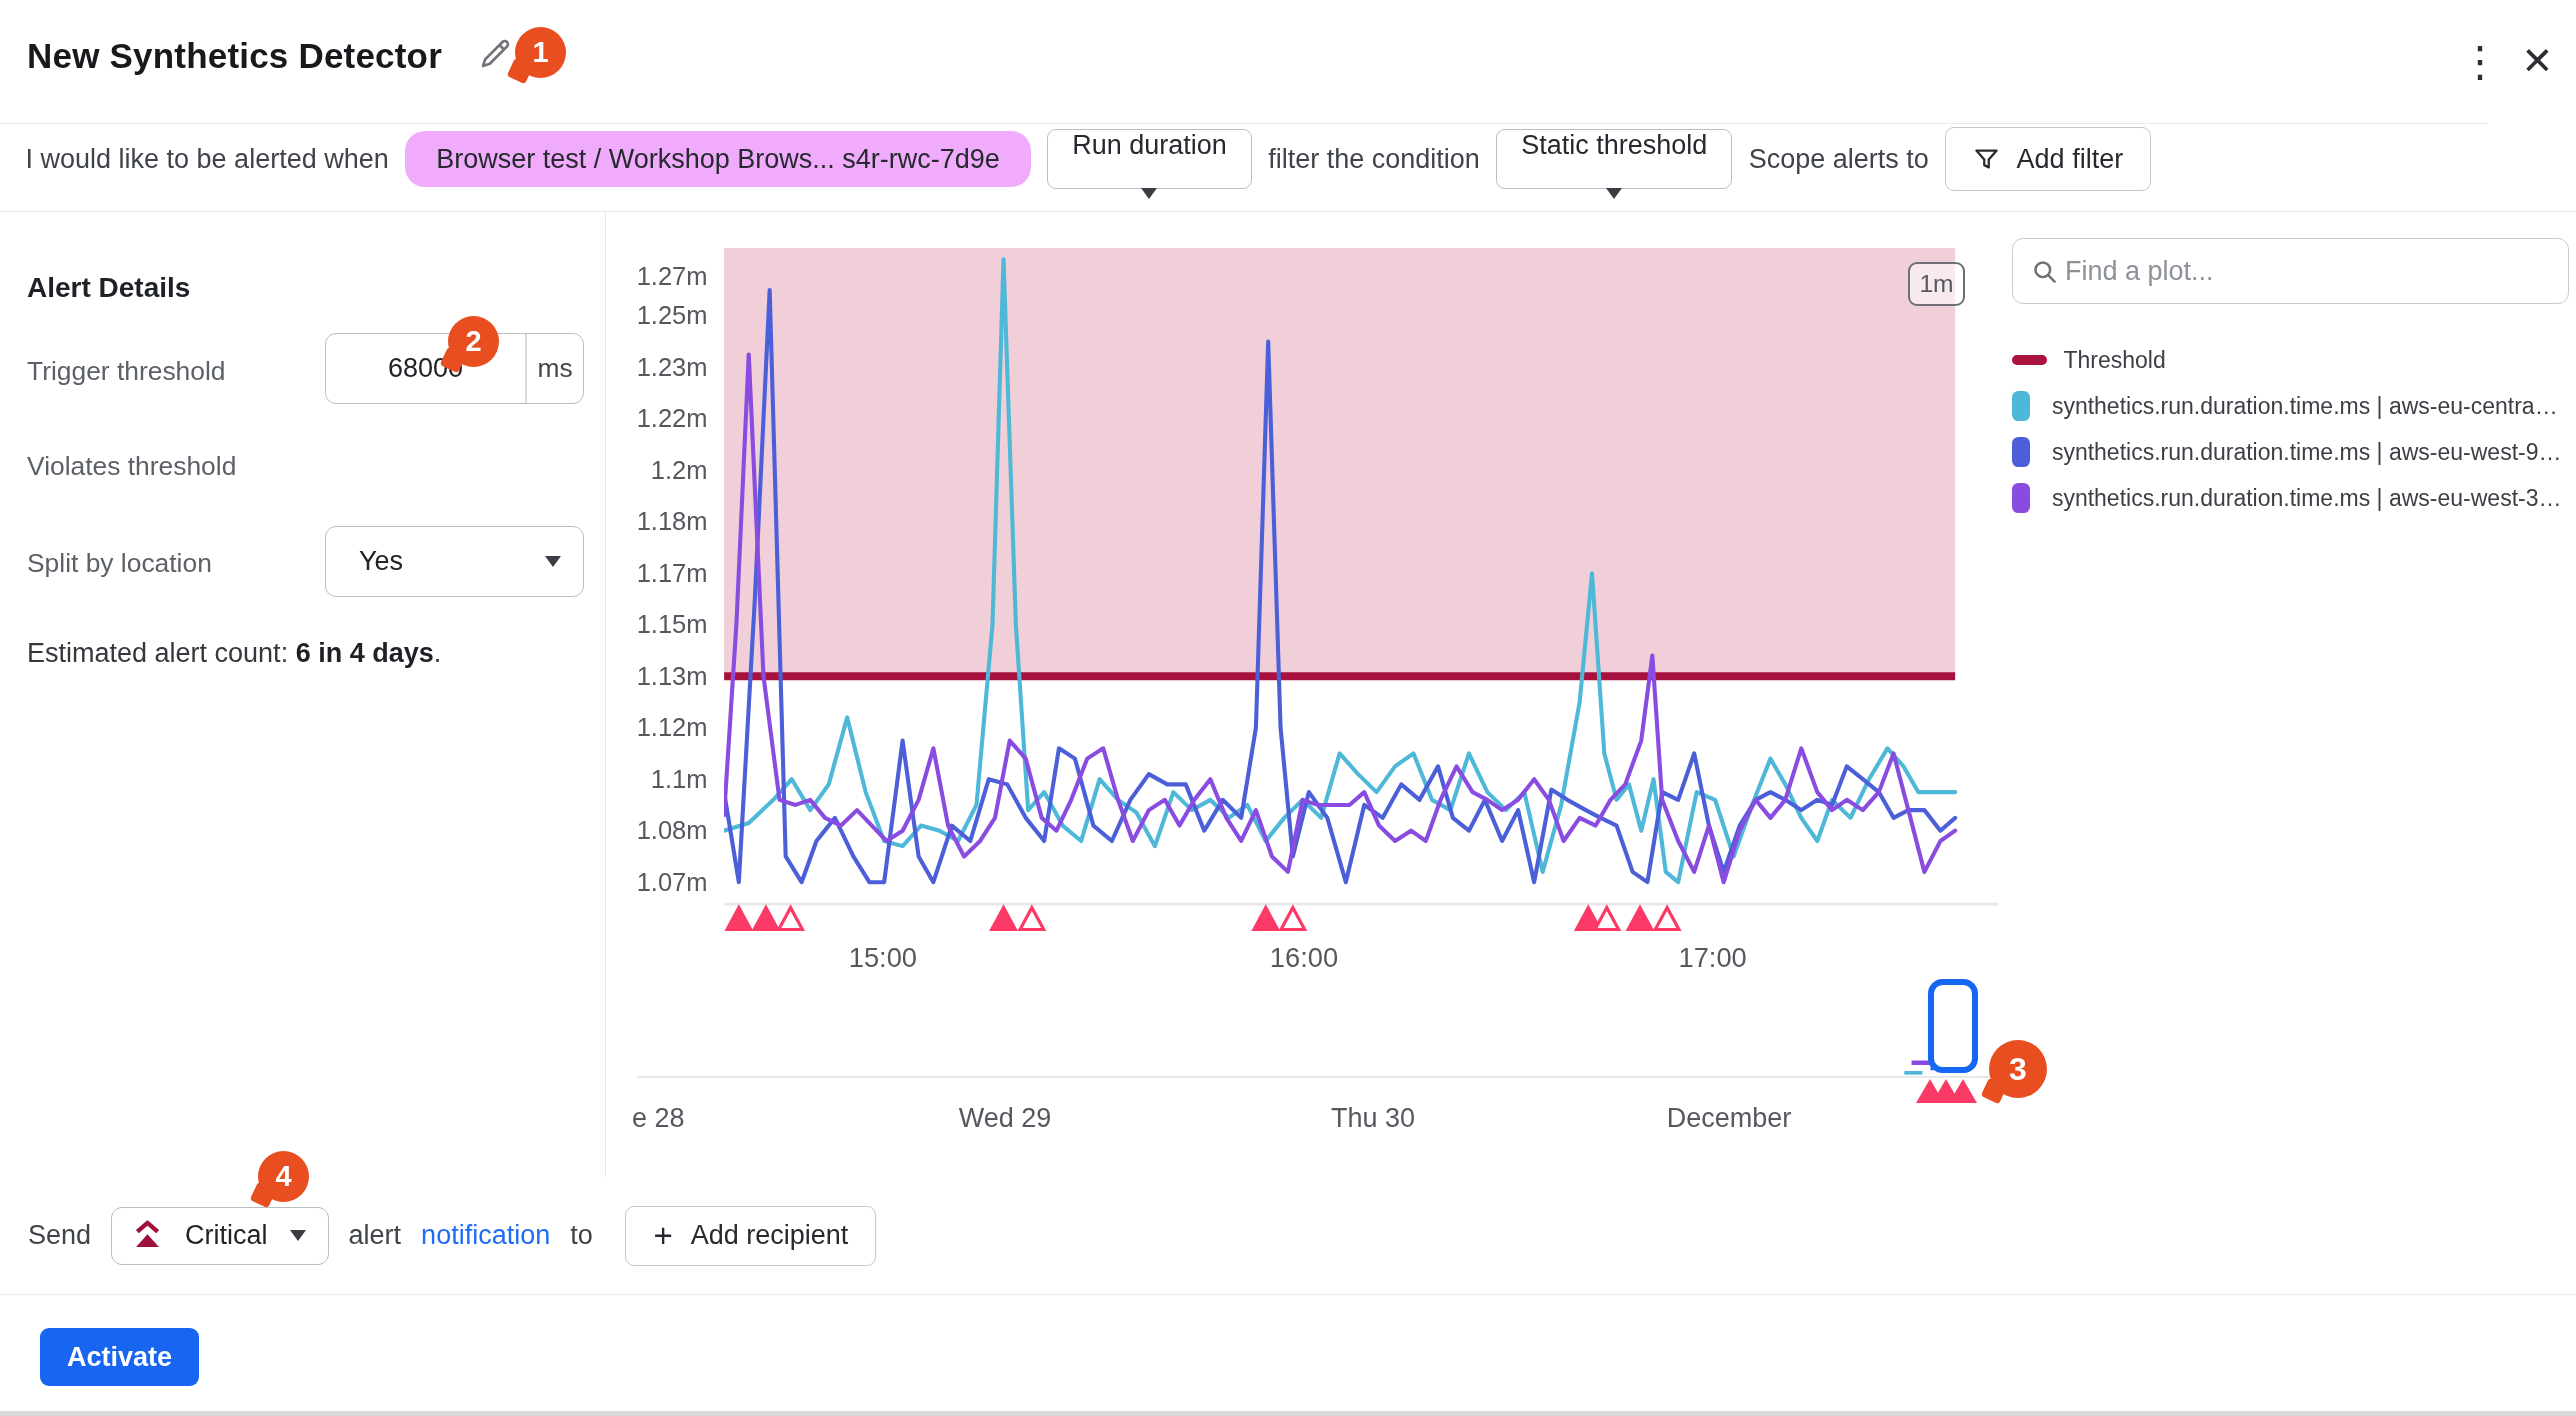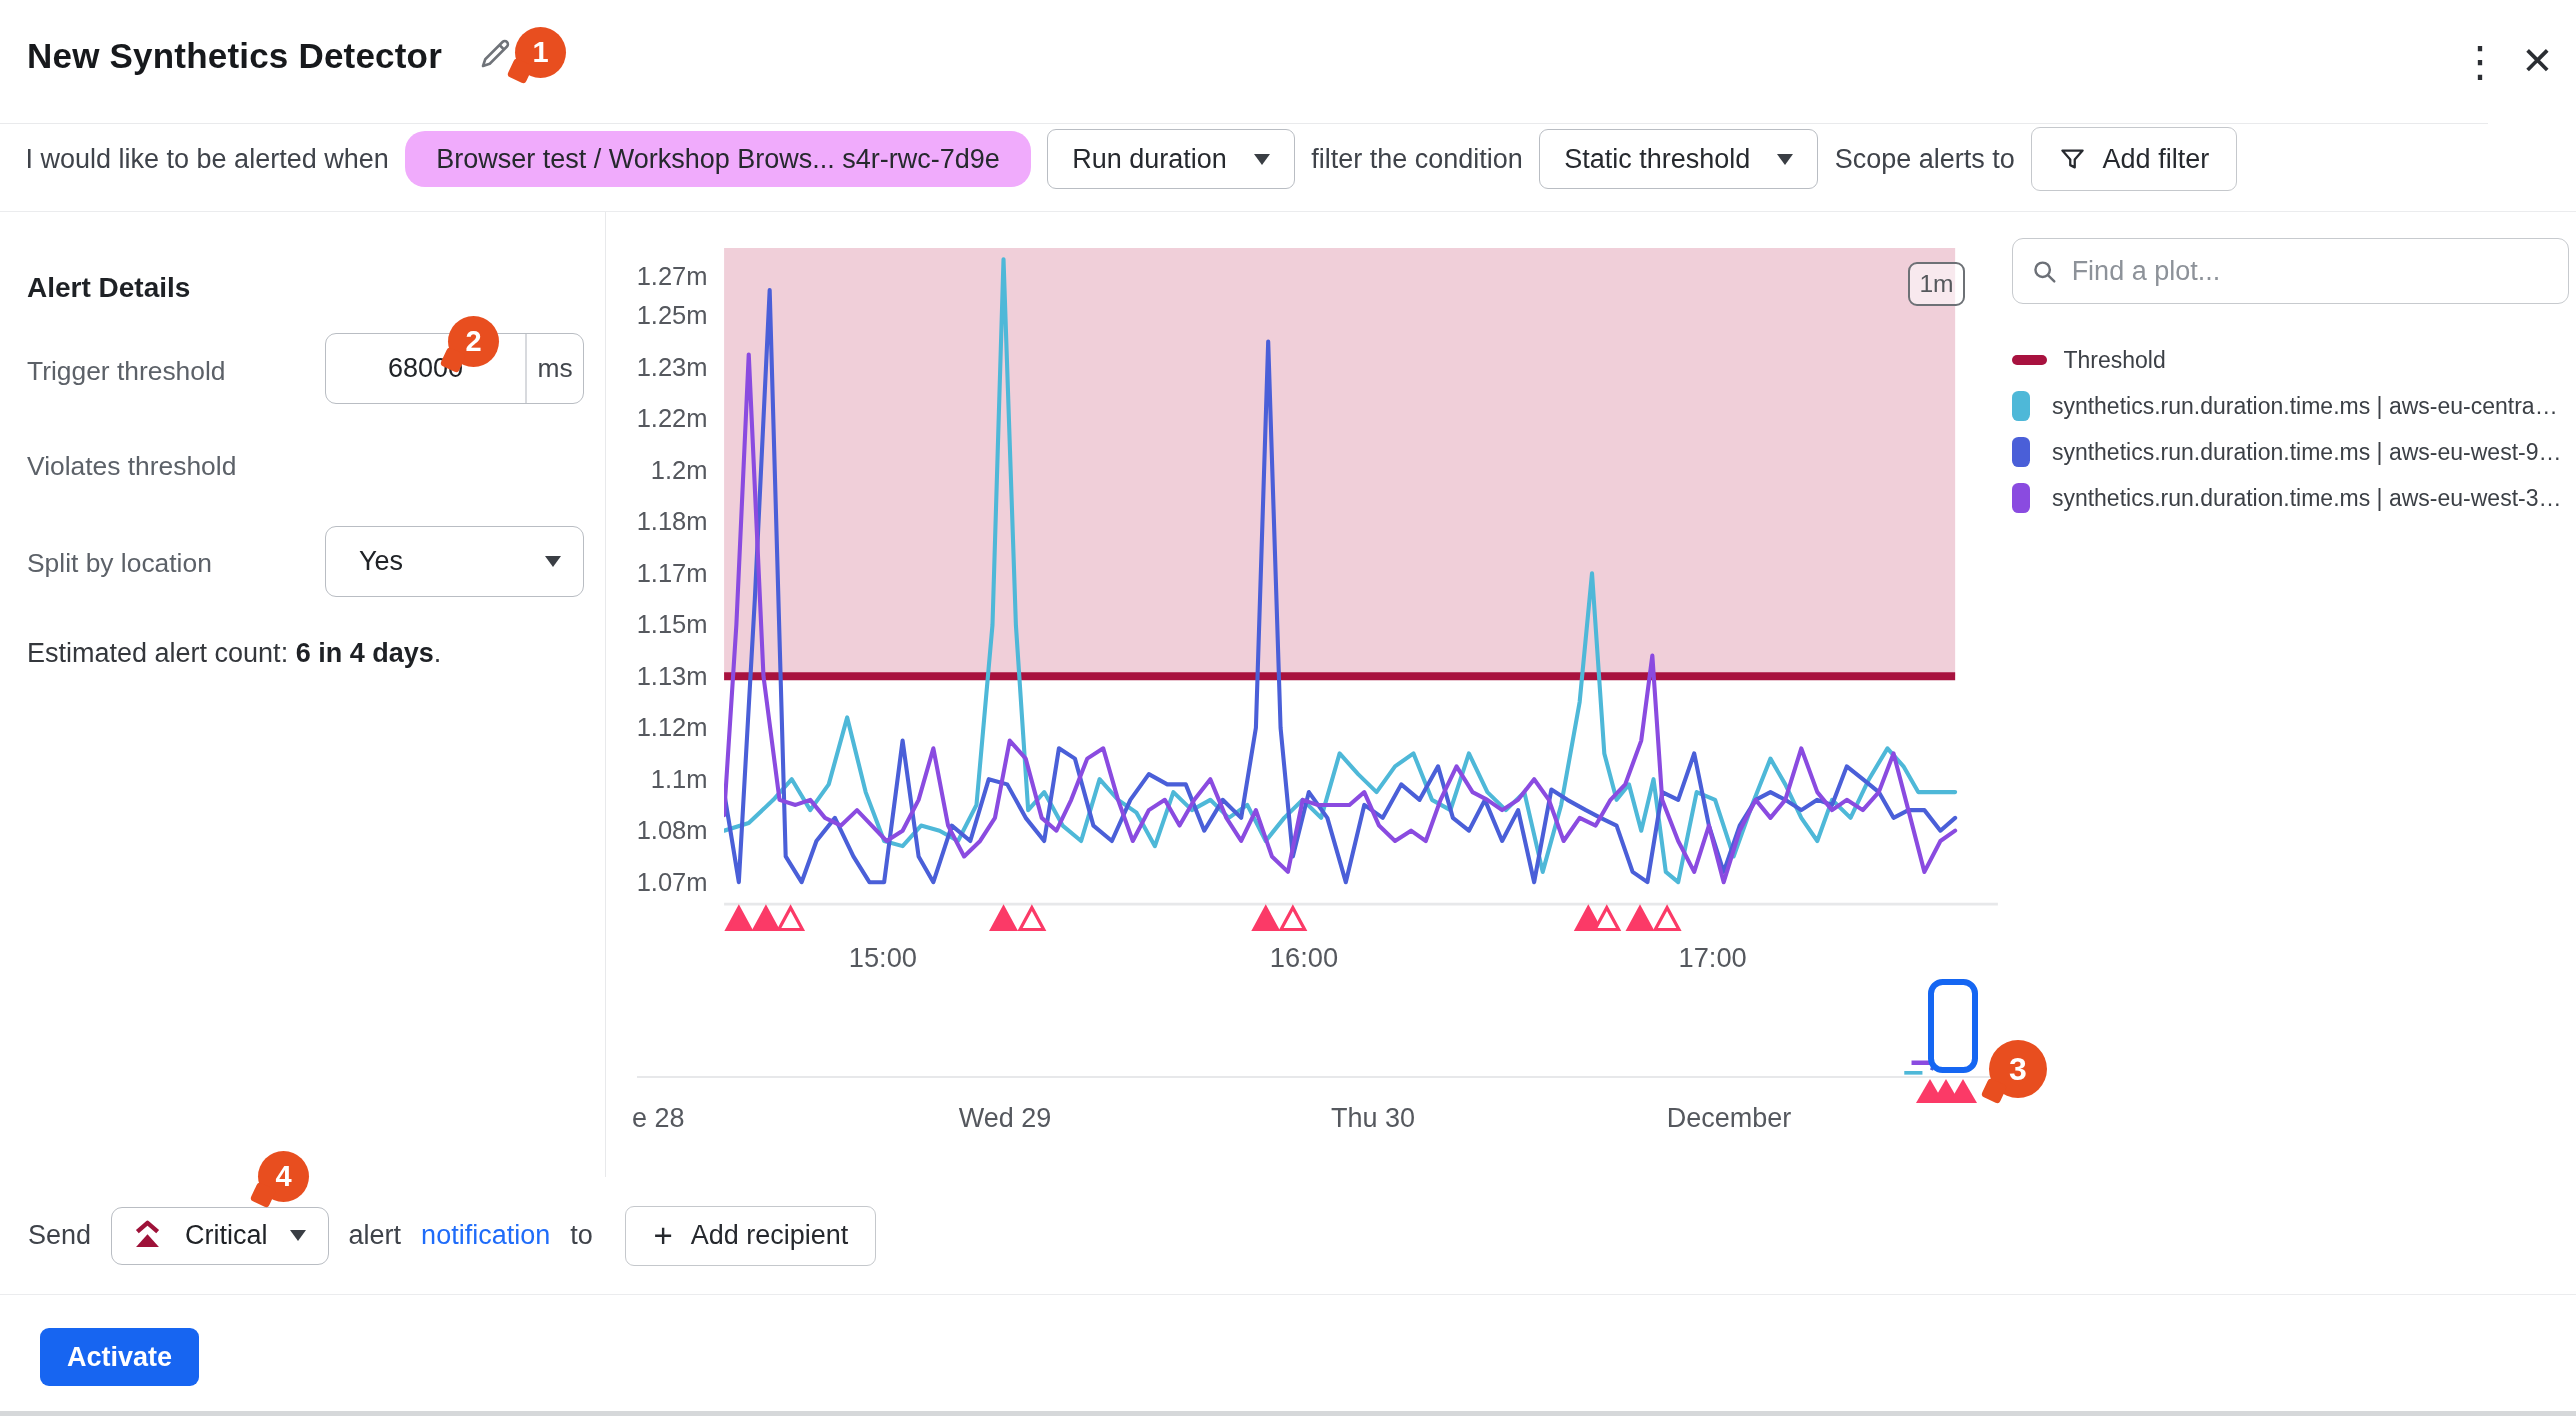--- a/index.html
+++ b/index.html
@@ -11,21 +11,21 @@
   #page-title{position:absolute;left:27px;top:20px;font-size:35px;font-weight:bold;color:#17191c;letter-spacing:0.2px;}
   #pencil{position:absolute;left:477px;top:20px;width:36px;height:36px;color:#6f7379;}
   #kebab{position:absolute;left:2459px;top:22px;width:40px;height:47px;font-size:42px;color:#2b2e33;text-align:center;line-height:47px;}
   #close{position:absolute;left:2514px;top:22px;width:47px;height:47px;font-size:38px;color:#2b2e33;text-align:center;line-height:47px;}
 
   
   #condition-row{position:absolute;left:0;top:107px;width:2576px;height:105px;border-bottom:1.8px solid #ebecee;
     display:flex;align-items:center;padding-left:25.5px;box-sizing:border-box;gap:16.4px;font-size:27px;color:#3f434a;}
   .chip{background:#f0abfc;border-radius:20px;height:56px;display:flex;align-items:center;padding:0 31px;color:#26292e;white-space:nowrap;}
   .dd{background:#fff;border:1.8px solid #b9bdc3;border-radius:9px;height:58px;display:flex;align-items:center;
-      padding:0 24px;gap:27px;color:#26292e;white-space:nowrap;cursor:pointer;}
+      padding:0 24px;gap:27px;color:#26292e;white-space:nowrap;cursor:pointer;flex-direction:column;}
   .caret{width:0;height:0;border-left:8.2px solid transparent;border-right:8.2px solid transparent;border-top:11px solid #3a3e44;}
   .btn-outline{background:#fff;border:1.8px solid #c5c8cc;border-radius:9px;height:62px;display:flex;align-items:center;
       padding:0 27px;gap:16.4px;color:#26292e;white-space:nowrap;cursor:pointer;}
 
   
   #left-panel{position:absolute;left:0;top:212px;width:606px;height:965px;border-right:1.8px solid #e8e9eb;box-sizing:border-box;}
   #alert-details-heading{position:absolute;left:27px;top:60px;font-size:28px;font-weight:bold;color:#1e2125;}
   .form-label{position:absolute;left:27px;font-size:26.4px;color:#5c6168;}
   .ctrl{position:absolute;left:325px;width:259px;height:71px;border:1.8px solid #b9bdc3;border-radius:11px;background:#fff;box-sizing:border-box;display:flex;align-items:center;}
   #threshold-input-box .val{flex:1;text-align:center;font-size:27px;color:#202327;}
@@ -37,21 +37,21 @@
 
   
   #yaxis{position:absolute;left:606px;top:248px;width:107px;height:674px;}
   .ytick{position:absolute;right:5.5px;width:100px;text-align:right;font-size:25.5px;color:#55585e;}
   #plot-wrap{position:absolute;left:724px;top:248px;width:1274px;height:737px;}
   #res-badge{position:absolute;left:1908px;top:262px;width:53px;height:40px;border:2.7px solid #6d7176;border-radius:9px;
      background:rgba(255,255,255,.55);font-size:24.6px;color:#55585c;display:flex;align-items:center;justify-content:center;}
 
   
   #legend{position:absolute;left:2012px;top:238px;width:557px;}
-  #plot-search{display:flex;align-items:center;gap:12px;height:66px;border:1.8px solid #c7cace;border-radius:11px;background:#fff;padding:0 18px;box-sizing:border-box;}
+  #plot-search{display:flex;align-items:center;gap:5px;height:66px;border:1.8px solid #c7cace;border-radius:11px;background:#fff;padding:0 18px;box-sizing:border-box;}
   #plot-search input{border:none;outline:none;font-size:27px;color:#40444a;width:100%;font-family:inherit;background:transparent;}
   #plot-search input::placeholder{color:#8d9299;}
   .legend-row{display:flex;align-items:center;height:46px;margin-top:0;}
   #legend-list{margin-top:33px;}
   .sw-dash{width:35px;height:10px;border-radius:5.5px;flex:0 0 auto;}
   .sw-pill{width:18px;height:30px;border-radius:6.4px;flex:0 0 auto;margin-right:5.5px;}
   .legend-label{margin-left:16.4px;font-size:23px;color:#3c4046;white-space:nowrap;overflow:hidden;}
 
   
   #timeline{position:absolute;left:615px;top:979px;width:1396px;height:164px;}

